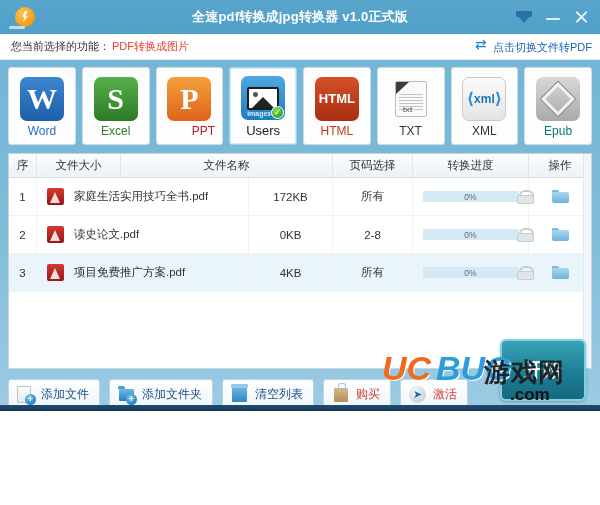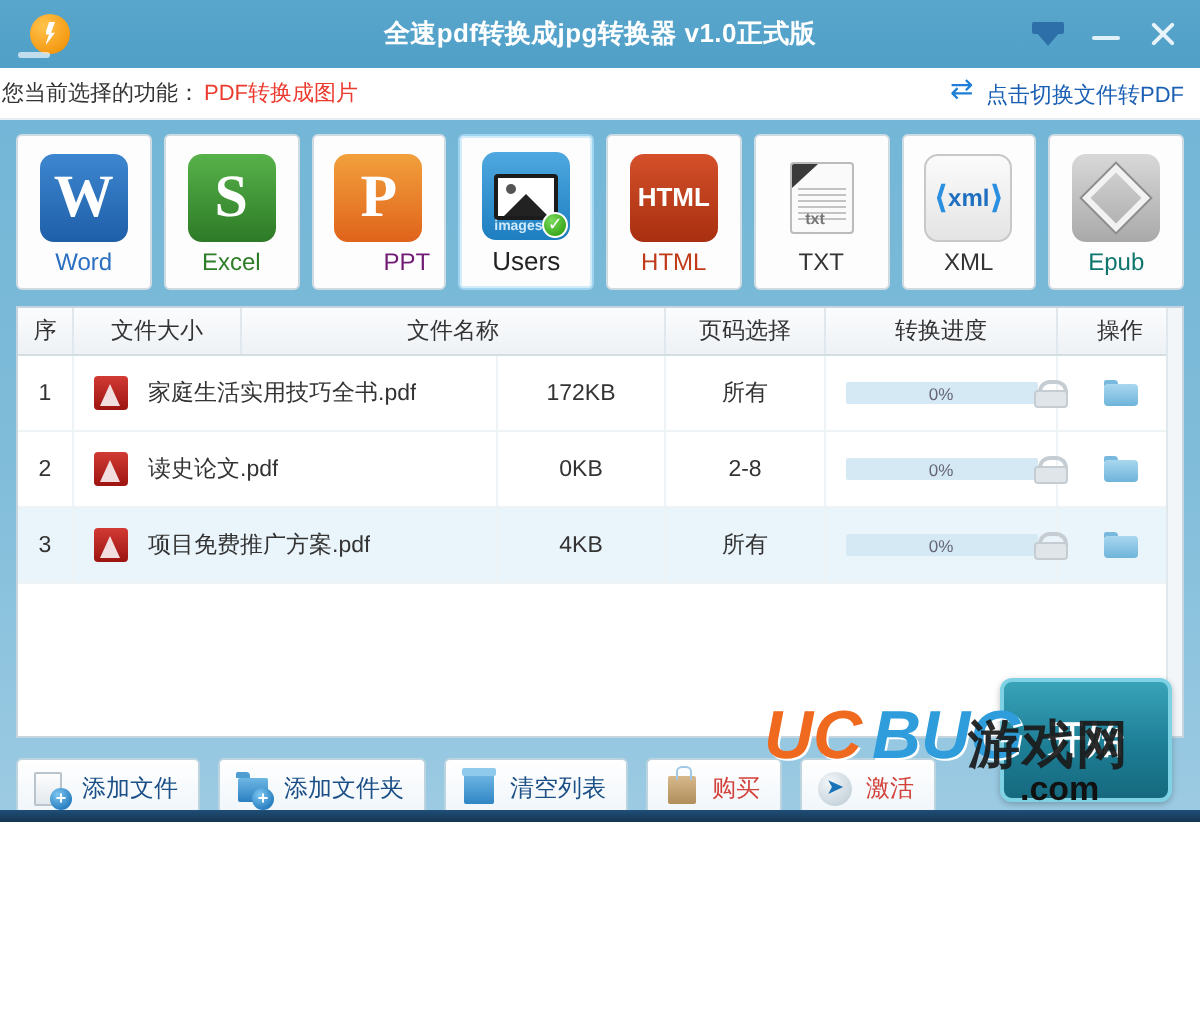--- a/index.html
+++ b/index.html
@@ -84,21 +84,21 @@
     width:15px; height:2px; background:#e8f4fa; border-radius:1px;
   }
   .ico-close:before { transform: rotate(45deg); }
   .ico-close:after  { transform: rotate(-45deg); }
 
   
   .subbar {
     height: 26px;
     background: #ffffff;
     display:flex; align-items:center;
-    padding: 0 1px;
+    padding: 0 11px;
     position: relative;
     border-bottom: 1px solid #e6eef3;
   }
   .subbar .lab { font-size: 11px; color: #333; }
   .subbar .val { font-size: 11px; color: #ec3a2e; margin-left: 2px; }
   .switch-link {
     position:absolute; right: 8px; top: 0; height:26px;
     display:flex; align-items:center; gap:4px;
     font-size: 11px; color: #1a5fb4; cursor:pointer;
   }
@@ -139,21 +139,21 @@
   .g-word  { background: linear-gradient(180deg,#3d86d0 0%,#1e5fa8 100%); }
   .g-excel { background: linear-gradient(180deg,#57b24a 0%,#2d7a26 100%); }
   .g-ppt   { background: linear-gradient(180deg,#f2a03c 0%,#e0631b 100%); }
   .g-image { background: linear-gradient(180deg,#4fa8e0 0%,#1d7ec0 100%); }
   .g-html  { background: linear-gradient(180deg,#d4502a 0%,#a82f10 100%); font-size:13px; }
   .g-xml   { background: linear-gradient(180deg,#fbfbfb 0%,#e4e4e4 100%); border:1px solid #c8c8c8; }
   .g-epub  { background: linear-gradient(180deg,#d8d8d8 0%,#a9a9a9 100%); }
   .big-letter { font-size: 30px; line-height: 30px; color:#fff; font-family:"Liberation Serif", serif; font-weight:bold;}
   .lbl-word  { color:#2a6fc0; }
   .lbl-excel { color:#2f7d28; }
-  .lbl-ppt   { color:#701a75;padding-left:28px; }
+  .lbl-ppt   { color:#b91c1c;padding-left:28px; }
   .lbl-image { color:#222; font-size:13px; }
   .lbl-html  { color:#c03a18; }
   .lbl-txt   { color:#333; }
   .lbl-xml   { color:#333; }
   .lbl-epub  { color:#0f766e; }
   .img-frame {
     width: 32px; height: 23px; background:#fff; border:2px solid #1b1b1b; border-radius:2px;
     position: relative; overflow:hidden;
   }
   .img-frame:before {

